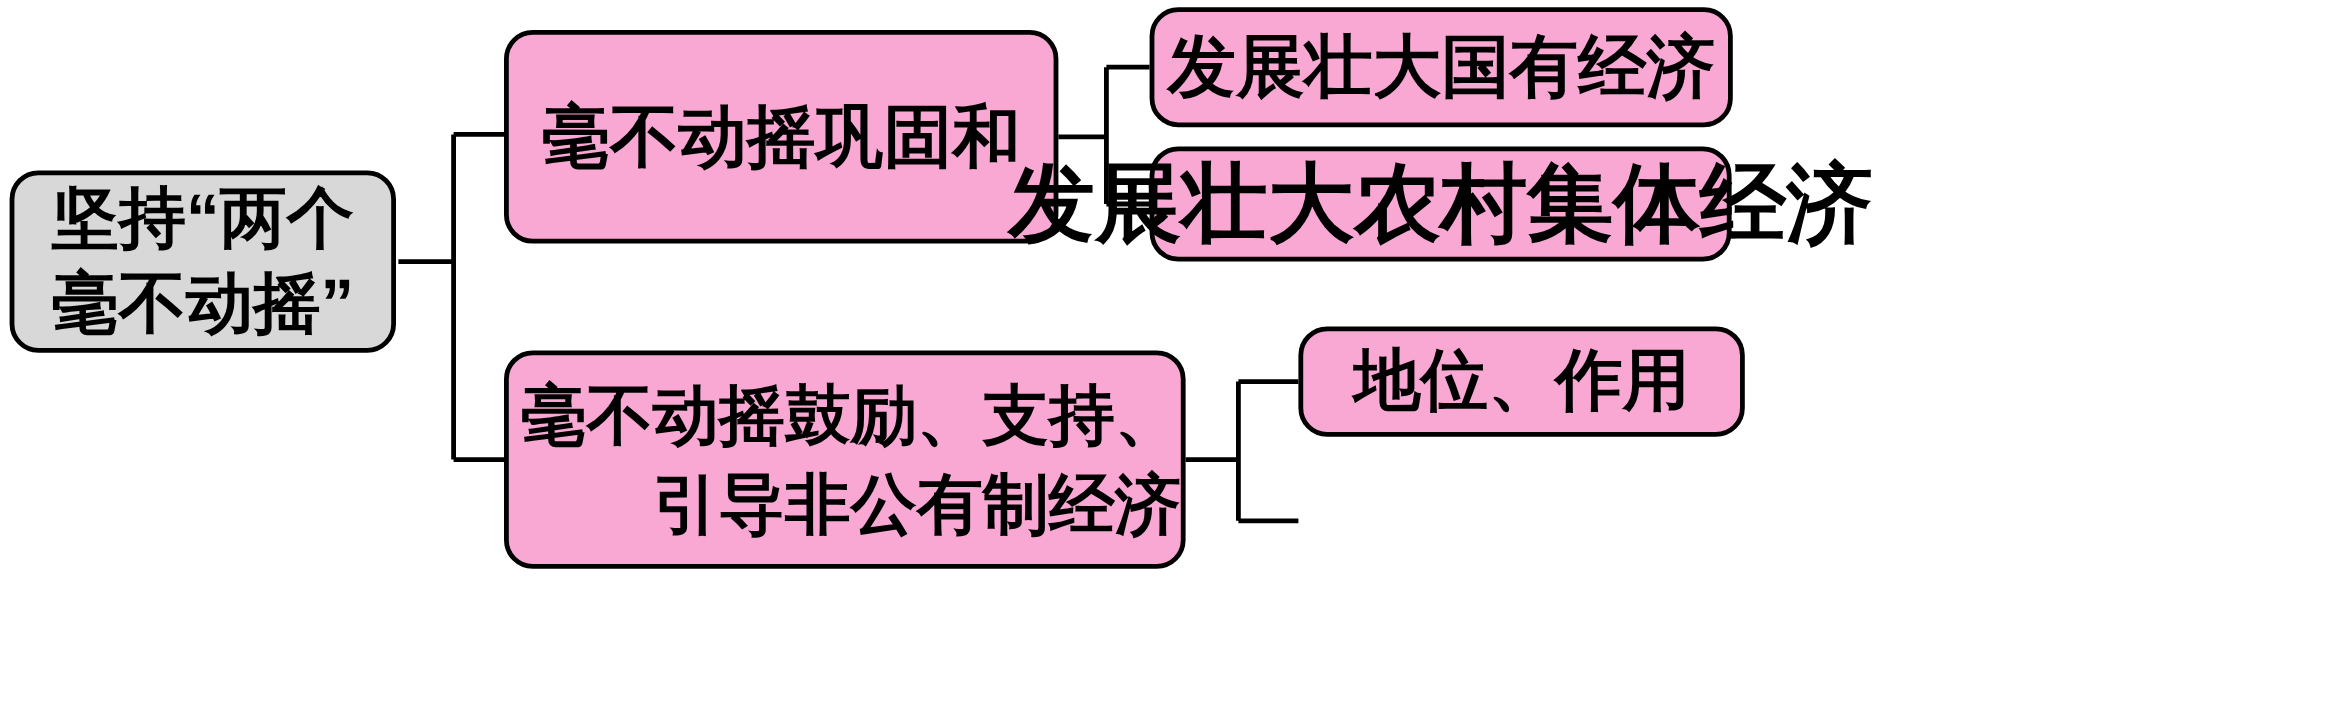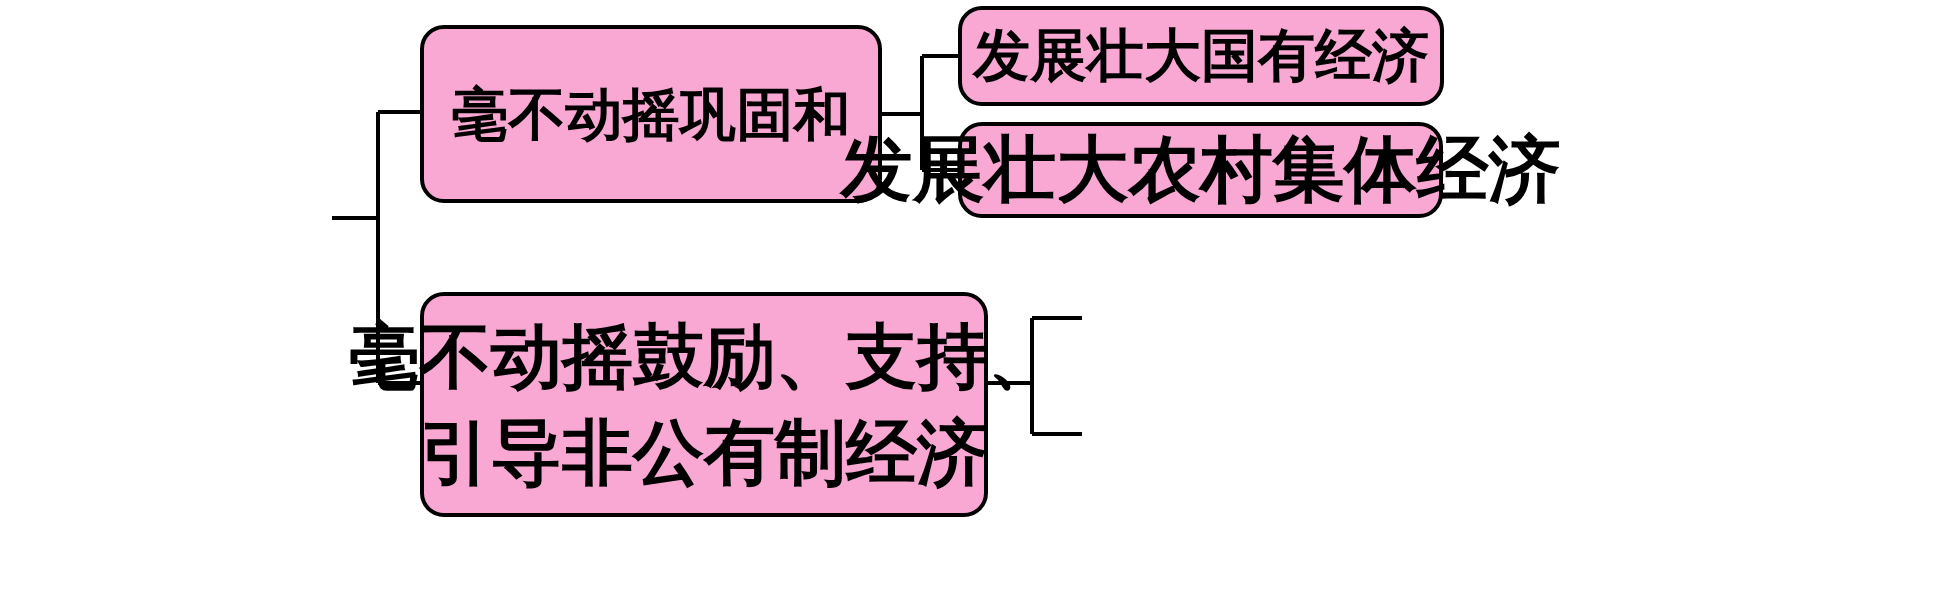--- a/index.html
+++ b/index.html
@@ -57,23 +57,24 @@
     width: 486px; height: 100px;
     font-size: 57px;
   }
   .leaf2-node {
     left: 958px; top: 122px;
     width: 485px; height: 96px;
     font-size: 72px;
   }
   .branch2-node {
     left: 420px; top: 292px;
-    width: 568px; height: 225px;
-    font-size: 71px;
+    width: 568px; height: 182px;
+    font-size: 55px;
     line-height: 1.35;
+    align-items: flex-end;
   }
   .leaf3-node {
     left: 1082px; top: 272px;
     width: 372px; height: 92px;
     font-size: 56px;
   }
   .leaf4-node {
     left: 1082px; top: 388px;
     width: 340px; height: 92px;
     font-size: 56px;
@@ -86,33 +87,40 @@
 
   <svg class="connectors" viewBox="0 0 1942 601" xmlns="http://www.w3.org/2000/svg" aria-hidden="true">
 
     <path d="M332 218 H378 M378 112 V383 M378 112 H420 M378 383 H420" stroke="#000000" stroke-width="4" fill="none"></path>
 
     <path d="M882 114 H922 M922 56 V170 M922 56 H958 M922 170 H958" stroke="#000000" stroke-width="4" fill="none"></path>
 
     <path d="M988 383 H1032 M1032 318 V434 M1032 318 H1082 M1032 434 H1082" stroke="#000000" stroke-width="4" fill="none"></path>
   </svg>
 
+  <div class="node root-node">
+    <span class="line">坚持“两个</span>
+    <span class="line">毫不动摇”</span>
+  </div>
 
   <div class="node branch1-node">
     <span class="line">毫不动摇巩固和</span>
   </div>
 
   <div class="node leaf1-node">
     <span class="line">发展壮大国有经济</span>
   </div>
 
   <div class="node leaf2-node">
     <span class="line">发展壮大农村集体经济</span>
   </div>
 
   <div class="node branch2-node">
     <span class="line">毫不动摇鼓励、支持、</span>
     <span class="line">引导非公有制经济</span>
   </div>
 
+  <div class="node leaf3-node">
+    <span class="line">地位、作用</span>
+  </div>
 
 
 </div>
 
 </body></html>

